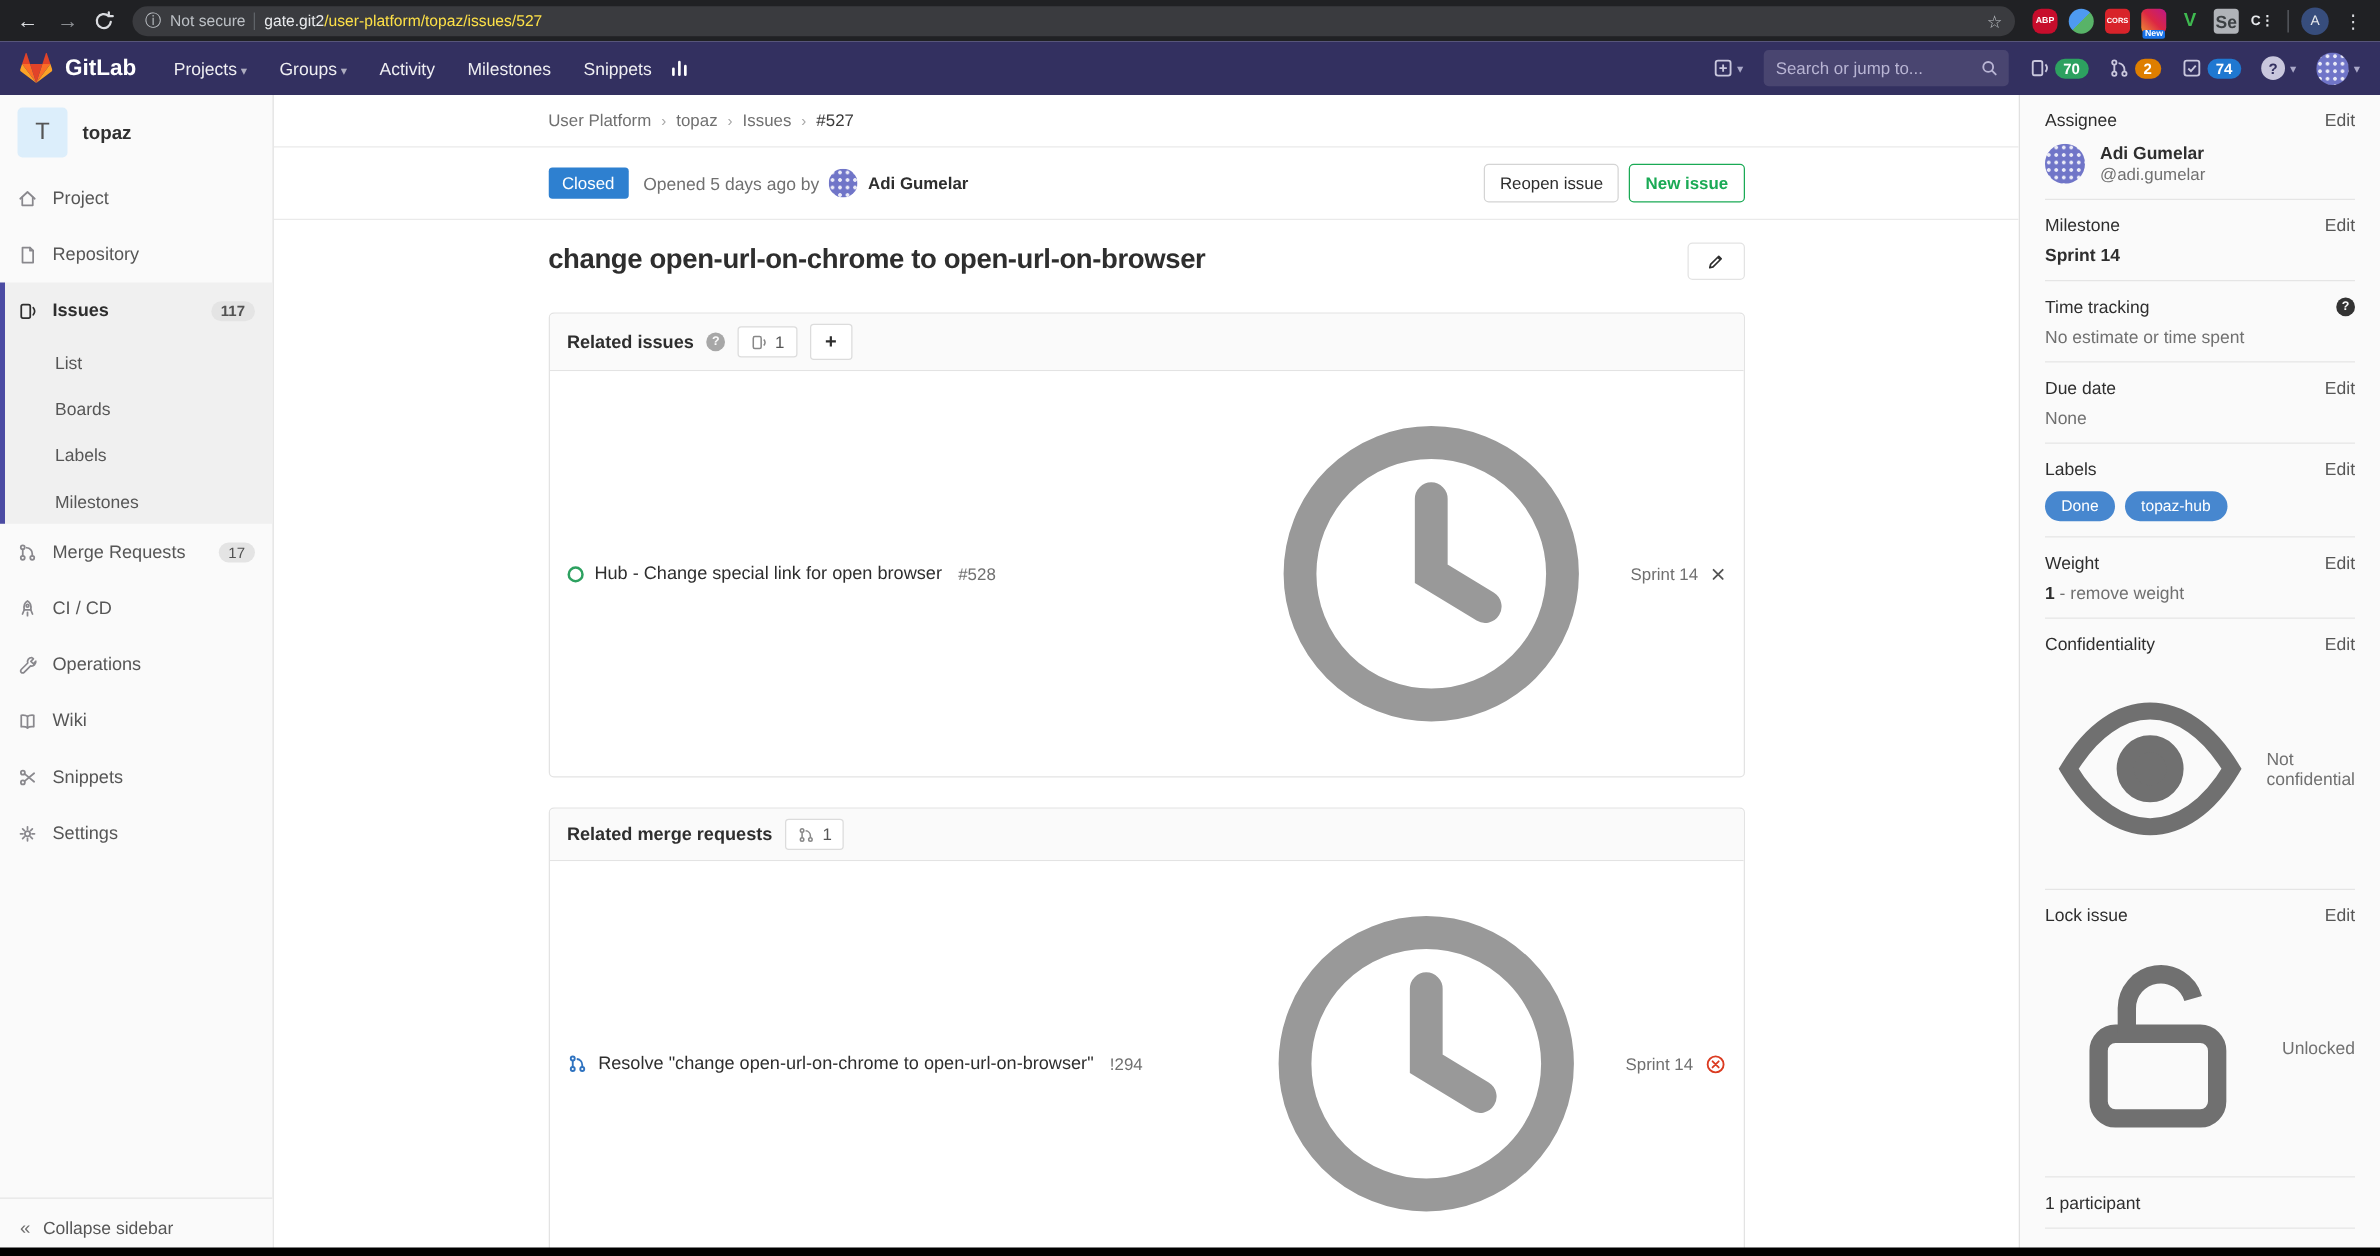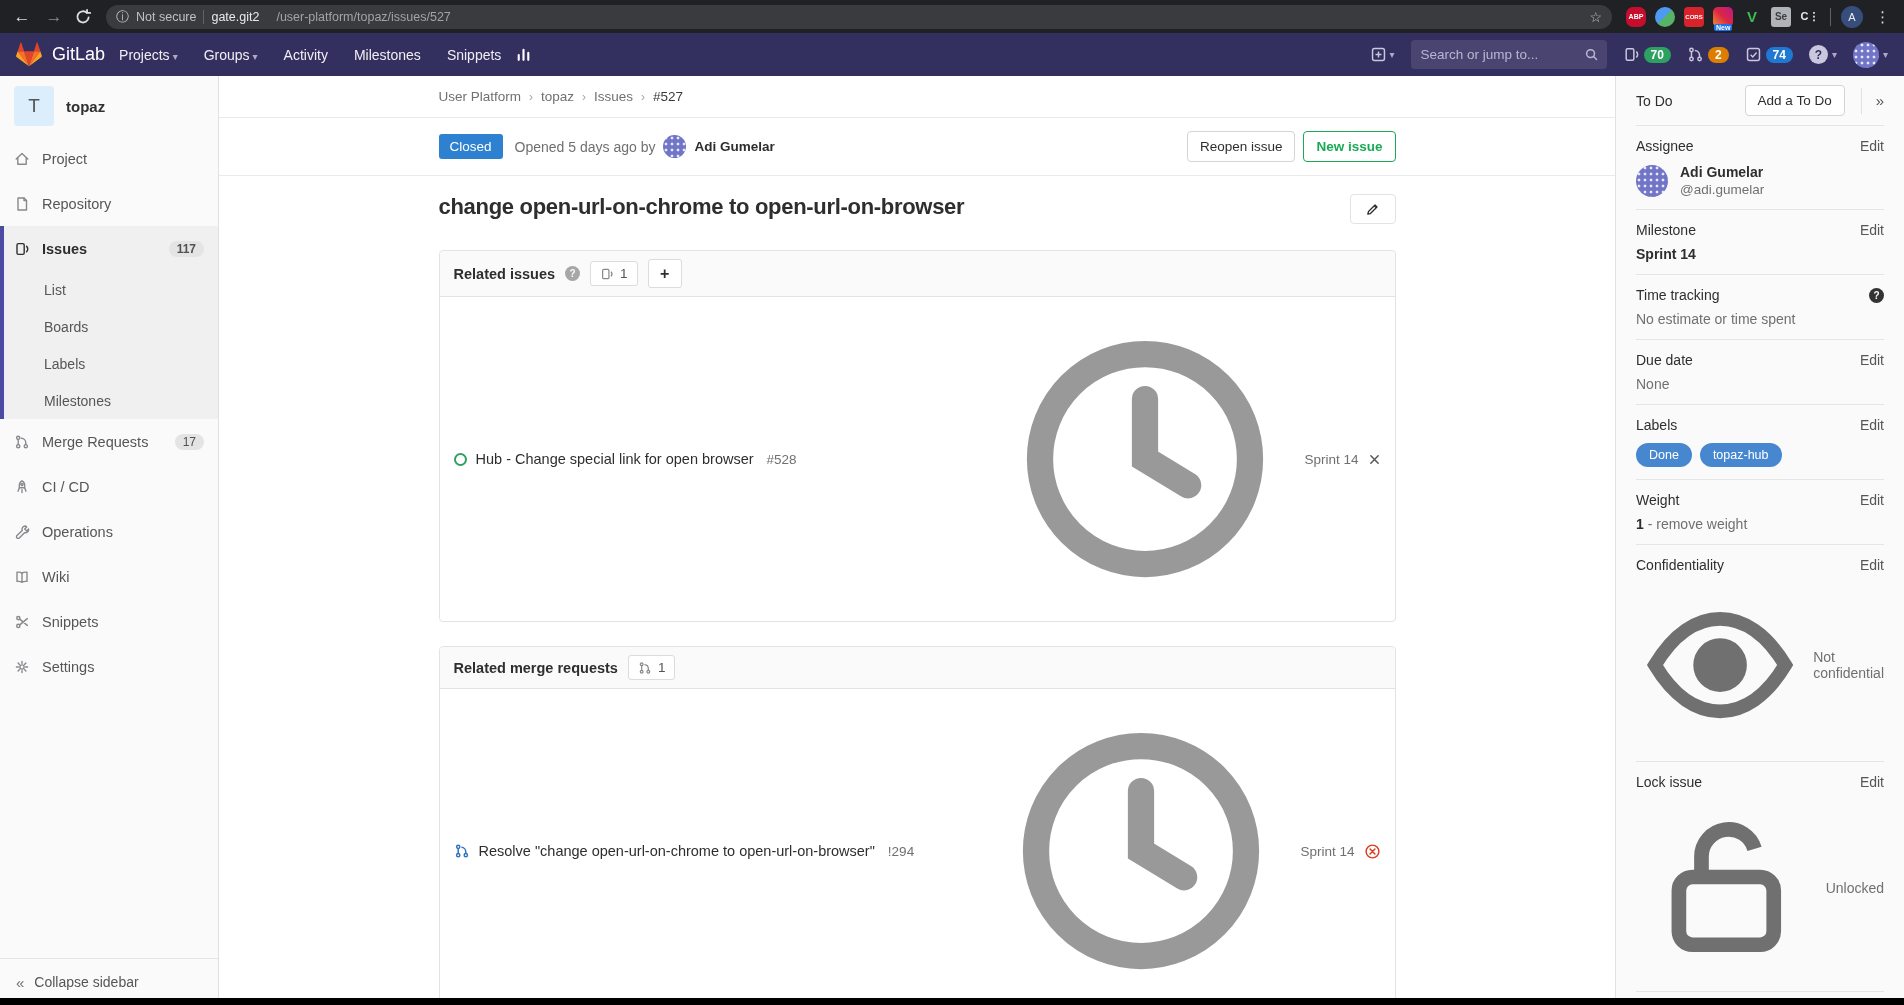--- a/index.html
+++ b/index.html
@@ -11,40 +11,40 @@
   .browser-bar { height:33px; background:#202124; display:flex; align-items:center; padding:0 10px; gap:8px; flex:0 0 auto; }
   .nav-arrow { color:#dadce0; font-size:17px; width:24px; text-align:center; cursor:pointer; }
   .nav-arrow.fwd { color:#8a8d91; }
   .nav-reload { width:18px; height:18px; color:#dadce0; }
   .omnibox { flex:1; height:24px; background:#3a3b3f; border-radius:12px; display:flex; align-items:center; padding:0 10px; gap:7px; margin:0 6px; }
   .info-icon { color:#bdc1c6; font-size:13px; }
   .not-secure { color:#bdc1c6; font-size:12.5px; }
   .omni-sep { width:1px; height:14px; background:#5f6368; }
   .url { font-size:12.5px; }
   .url .host { color:#e8eaed; }
-  .url .path { color:#a3a3a3;margin-left:17px; }
+  .url .path { color:#fde047; }
   .omni-star { margin-left:auto; color:#bdc1c6; font-size:14px; }
   .extensions { display:flex; align-items:center; gap:9px; }
   .ext { width:20px; height:20px; display:flex; align-items:center; justify-content:center; font-weight:bold; border-radius:4px; font-size:7px; position:relative; color:#fff; }
   .ext-adblock { background:#c70d2c; border-radius:7px; }
   .ext-globe { background:linear-gradient(135deg,#4e9af0 0 50%,#58b368 50%); border-radius:50%; }
   .ext-cors { background:#d8232a; font-size:6px; }
   .ext-instagram { background:linear-gradient(45deg,#f09433,#dc2743,#bc1888); border-radius:5px; }
   .ext-instagram .new-tag { position:absolute; bottom:-4px; left:1px; background:#1a73e8; color:#fff; font-size:7px; padding:0 2px; border-radius:2px; }
   .ext-vimium { background:none; color:#3fba50; font-size:15px; }
-  .ext-selenium { background:#b0b3b8; color:#3c4043; font-size:10px; border-radius:3px; }
+  .ext-selenium { background:#b0b3b8; color:#3c4043; font-size:14px; border-radius:3px; }
   .ext-colorzilla { background:none; color:#e8eaed; font-size:11px; }
   .ext-divider { width:1px; height:18px; background:#5f6368; margin:0 2px; }
   .profile-badge { width:22px; height:22px; border-radius:50%; background:#374d7c; color:#e8eaed; font-size:11px; display:flex; align-items:center; justify-content:center; }
   .menu-dots { color:#dadce0; font-size:15px; padding:0 4px; }
 
   
   .gl-navbar { height:43px; background:#333060; display:flex; align-items:center; padding:0 16px; gap:10px; flex:0 0 auto; color:#d6d4e8; }
   .tanuki { width:26px; height:26px; }
-  .brand { color:#fff; font-size:18px; font-weight:normal; margin-right:4px; }
+  .brand { color:#fff; font-size:18px; font-weight:bold; margin-right:20px; }
   .gl-links { display:flex; align-items:center; gap:26px; }
   .gl-link { color:rgba(255,255,255,.92); font-size:14px; cursor:pointer; white-space:nowrap; }
   .gl-link .caret { font-size:10px; color:rgba(255,255,255,.6); margin-left:3px; }
   .nav-chart-icon { width:17px; height:17px; color:#fff; margin-left:4px; }
   .gl-right { margin-left:auto; display:flex; align-items:center; gap:16px; }
   .plus-wrap { display:flex; align-items:center; gap:3px; color:#c9c7dd; }
   .plus-wrap .icon16 { width:17px; height:17px; }
   .caret-sm { font-size:10px; color:#aaa8c8; }
   .gl-search { position:relative; }
   .gl-search input { width:196px; height:29px; background:#494570; border:none; border-radius:4px; color:#e8e6f4; font-size:13.5px; padding:0 30px 0 10px; font-family:"Liberation Sans",sans-serif; }
@@ -468,26 +468,20 @@
                     <path d="M5.7 5.7l4.6 4.6M10.3 5.7l-4.6 4.6"></path>
                   </svg></span>
             </span>
           </div>
         </div>
 
       </div>
     </main>
 
     <aside class="right-sidebar">
-      <div class="todo-row">
-        <span class="todo-label">To Do</span>
-        <button class="btn">Add a To Do</button>
-        <span class="todo-vsep"></span>
-        <span class="collapse-chevrons">»</span>
-      </div>
 
       <div class="sb-block">
         <div class="sb-title-row">
             <span>Assignee</span>
             <span class="sb-edit">Edit</span>
           </div>
         <div class="assignee-line">
           <span class="sphere avatar-32"></span>
           <span>
               <div class="assignee-name">Adi Gumelar</div>

